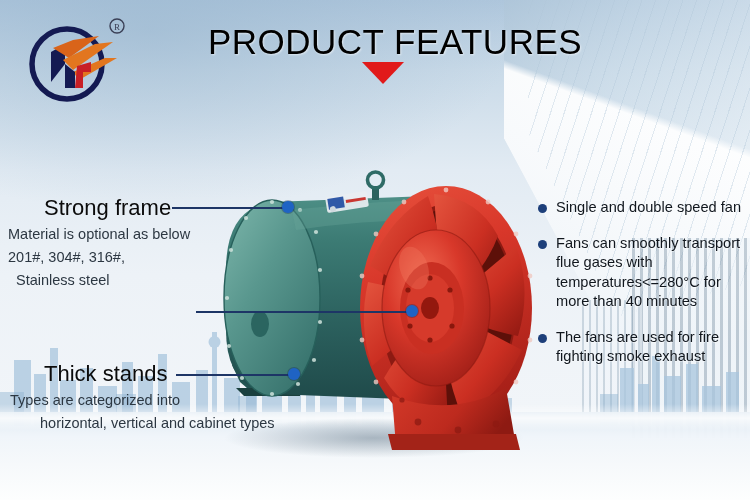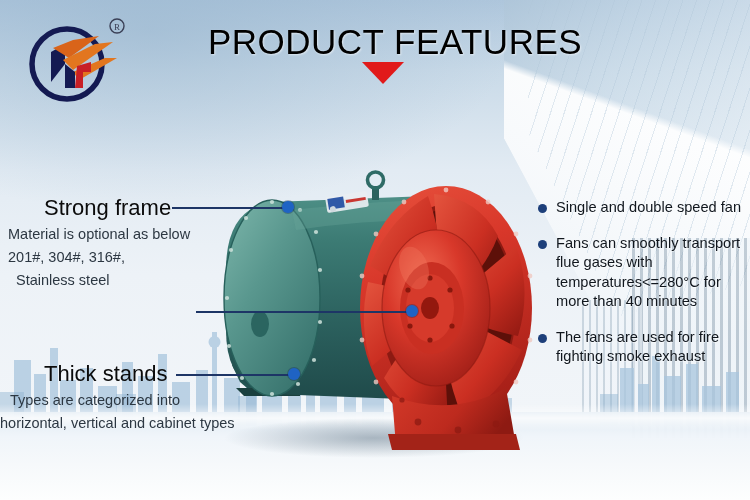--- a/index.html
+++ b/index.html
@@ -437,21 +437,21 @@
   </div>
   <div class="connector conn-1"></div>
   <div class="conn-dot dot-1"></div>
 
   <div class="connector conn-2"></div>
   <div class="conn-dot dot-2"></div>
 
   <div class="anno anno-3">
     <div class="anno-title">Thick stands</div>
     <div class="anno-body">Types are categorized into</div>
-    <div class="anno-body" style="margin-left:-44px;">horizontal, vertical and cabinet types</div>
+    <div class="anno-body" style="margin-left:-44px;padding-left:40px;">horizontal, vertical and cabinet types</div>
   </div>
   <div class="connector conn-3"></div>
   <div class="conn-dot dot-3"></div>
 
   <div class="bullets">
     <div class="bullet-row">
       <span class="bullet-dot"></span>
       <span>Single and double speed fan</span>
     </div>
     <div class="bullet-row">

